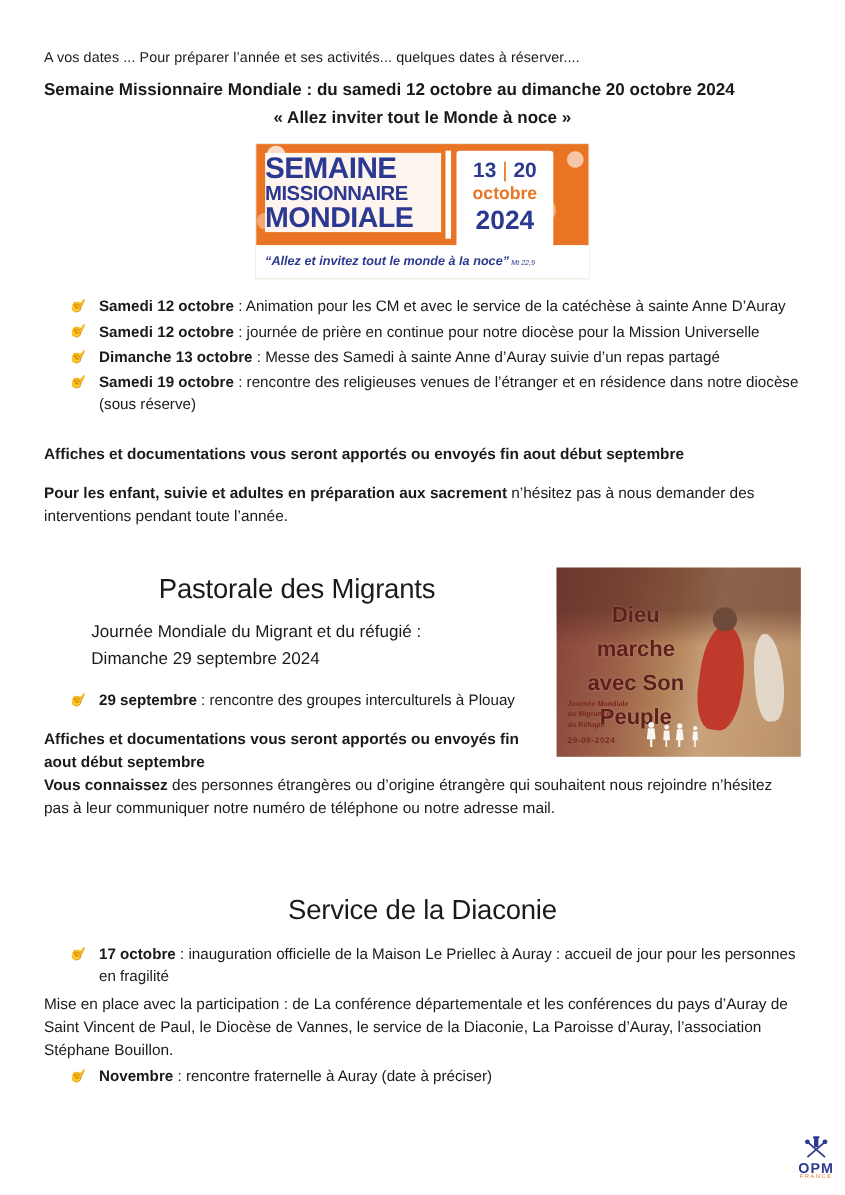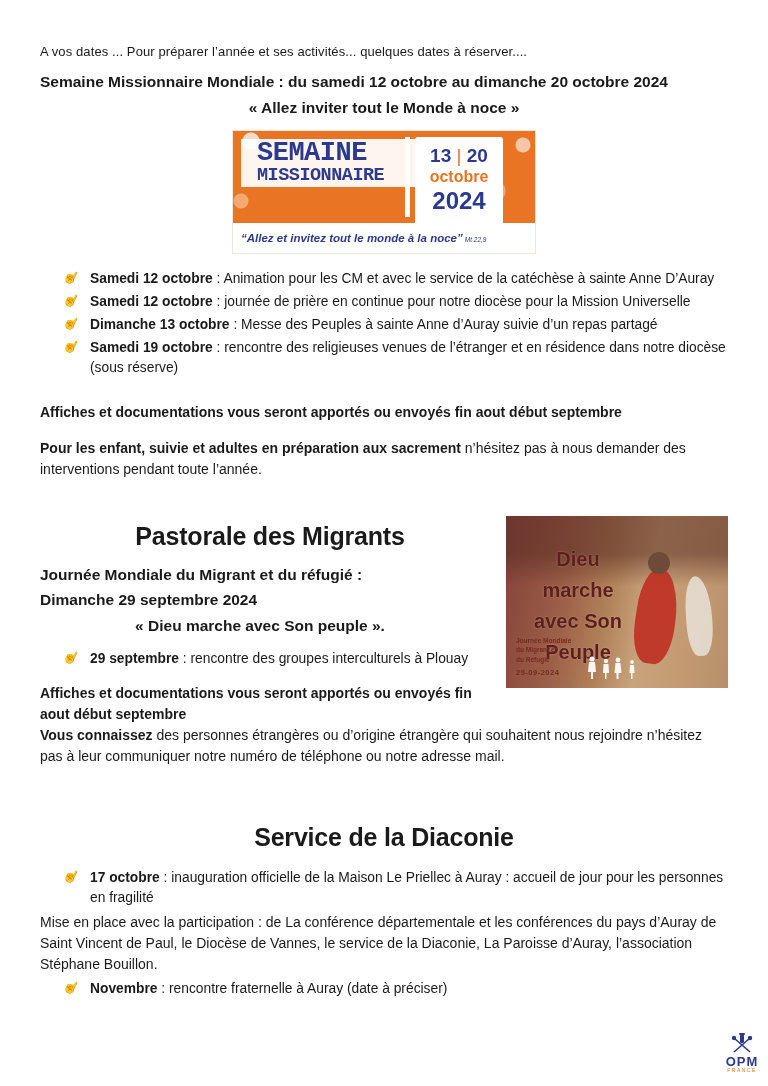--- a/index.html
+++ b/index.html
@@ -22,23 +22,22 @@
     position:relative;height:92px;
     background:
       radial-gradient(circle 14px at 18px 10px, rgba(255,255,255,.75) 0 8px, transparent 9px),
       radial-gradient(circle 12px at 290px 14px, rgba(255,255,255,.6) 0 7px, transparent 8px),
       radial-gradient(circle 16px at 262px 60px, rgba(246,174,120,.9) 0 10px, transparent 11px),
       radial-gradient(circle 12px at 240px 28px, rgba(246,174,120,.8) 0 8px, transparent 9px),
       radial-gradient(circle 10px at 8px 70px, rgba(246,174,120,.9) 0 7px, transparent 8px),
       #e87424;
   }
   .banner-titleblock{
-    position:absolute;left:8px;top:8px;width:160px;padding:2px 16px;
+    position:absolute;left:8px;top:8px;width:160px;padding:2px 0;
     background:rgba(255,255,255,.93);
-    font-family:Liberation Mono, monospace;
   }
   .banner-t1{display:block;color:#2b3990;font-weight:bold;font-size:27px;line-height:25px;letter-spacing:-.5px;}
   .banner-t2{display:block;color:#2b3990;font-weight:bold;font-size:18.5px;line-height:19px;letter-spacing:-.5px;}
   .banner-t3{display:block;color:#2b3990;font-weight:bold;font-size:26px;line-height:24px;letter-spacing:-.5px;}
   .banner-sep{position:absolute;left:172px;top:6px;width:5px;height:80px;background:#ffffff;}
   .banner-datecard{
     position:absolute;left:182px;top:6px;width:88px;height:96px;background:#ffffff;
     border-radius:3px;text-align:center;padding-top:8px;box-sizing:border-box;z-index:2;
   }
   .dc-top{color:#2b3990;font-weight:bold;font-size:19px;}
@@ -68,23 +67,23 @@
   }
   .event-text{flex:1;}
   .b{font-weight:bold;}
 
   .para{font-size:14px;line-height:1.5;}
   .affiches1{margin-top:24px;font-weight:bold;}
   .prep{margin-top:15px;}
 
   
   .migrants{position:relative;margin-top:42px;min-height:235px;}
-  h2.section-title{font-size:25px;font-weight:bold;margin:0;letter-spacing:-.2px;}
+  h2.section-title{font-size:25px;font-weight:normal;margin:0;letter-spacing:-.2px;}
   .migrants-title{width:460px;text-align:center;}
-  .journee{width:470px;font-size:15.5px;font-weight:bold;line-height:1.6;margin-top:12px;}
+  .journee{width:470px;font-size:15.5px;font-weight:normal;line-height:1.6;margin-top:12px;margin-left:43px;}
   .journee-quote{width:440px;text-align:center;font-size:15.5px;font-weight:bold;margin-top:4px;}
   .mig-event{margin-top:14px;}
   .affiches2{margin-top:14px;font-weight:bold;width:455px;}
   .connaissez{}
 
   
   .poster{
     position:absolute;top:-6px;right:0;width:222px;height:172px;overflow:hidden;
     background:
       linear-gradient(180deg, rgba(90,45,35,.55) 0 38px, rgba(90,45,35,0) 70px),
@@ -129,20 +128,21 @@
 
 
   <div class="subtitle"><span class="b">Semaine Missionnaire Mondiale</span><span> : du samedi 12 octobre au dimanche 20 octobre 2024</span></div>
   <div class="subtitle-quote">« Allez inviter tout le Monde à noce »</div>
 
   <div class="banner">
     <div class="banner-main">
       <div class="banner-titleblock">
         <span class="banner-t1">SEMAINE</span>
         <span class="banner-t2">MISSIONNAIRE</span>
+        <span class="banner-t3">MONDIALE</span>
       </div>
       <div class="banner-sep"></div>
       <div class="banner-datecard">
         <div class="dc-top"><span>13</span> <span class="pipe">|</span> <span>20</span></div>
         <div class="dc-month">octobre</div>
         <div class="dc-year">2024</div>
       </div>
     </div>
     <div class="banner-bottom">
       <div class="banner-tagline"><span>“Allez et invitez tout le monde à la noce”</span><span class="ref">Mt 22,9</span></div>
@@ -169,21 +169,21 @@
     <div class="event-row">
       <span class="bullet-glyph">☝</span>
       <span class="event-text"><span class="b">Samedi 12 octobre</span><span> : Animation pour les CM et avec le service de la catéchèse à sainte Anne D’Auray</span></span>
     </div>
     <div class="event-row">
       <span class="bullet-glyph">☝</span>
       <span class="event-text"><span class="b">Samedi 12 octobre</span><span> : journée de prière en continue pour notre diocèse pour la Mission Universelle</span></span>
     </div>
     <div class="event-row">
       <span class="bullet-glyph">☝</span>
-      <span class="event-text"><span class="b">Dimanche 13 octobre</span><span> : Messe des Peuples à sainte Anne d’Auray suivie d’un repas partagé</span></span>
+      <span class="event-text"><span class="b">Dimanche 13 octobre</span><span> : Messe des Samedi à sainte Anne d’Auray suivie d’un repas partagé</span></span>
     </div>
     <div class="event-row">
       <span class="bullet-glyph">☝</span>
       <span class="event-text"><span class="b">Samedi 19 octobre</span><span> :  rencontre des religieuses venues de l’étranger et en résidence dans notre diocèse (sous réserve)</span></span>
     </div>
   </div>
 
   <div class="para affiches1">Affiches et documentations vous seront apportés ou envoyés fin aout début septembre</div>
 
   <div class="para prep"><span class="b">Pour les enfant, suivie et adultes en préparation aux sacrement</span><span> n’hésitez pas à nous demander des interventions pendant toute l’année.</span></div>
@@ -214,21 +214,20 @@
         <div class="cap-date">29-09-2024</div>
       </div>
     </div>
 
     <h2 class="section-title migrants-title">Pastorale des Migrants</h2>
 
     <div class="journee">
       <div>Journée Mondiale du Migrant et du réfugié :</div>
       <div>Dimanche 29 septembre 2024</div>
     </div>
-    <div class="journee-quote">« Dieu marche avec Son peuple ».</div>
 
     <div class="event-row mig-event">
       <span class="bullet-glyph">☝</span>
       <span class="event-text"><span class="b">29 septembre</span><span> :  rencontre des groupes interculturels à Plouay</span></span>
     </div>
 
     <div class="para affiches2">Affiches et documentations vous seront apportés ou envoyés fin aout début septembre</div>
 
     <div class="para connaissez"><span class="b">Vous connaissez</span><span> des personnes étrangères ou d’origine étrangère qui souhaitent nous rejoindre n’hésitez pas à leur communiquer notre numéro de téléphone ou notre adresse mail.</span></div>
   </div>

